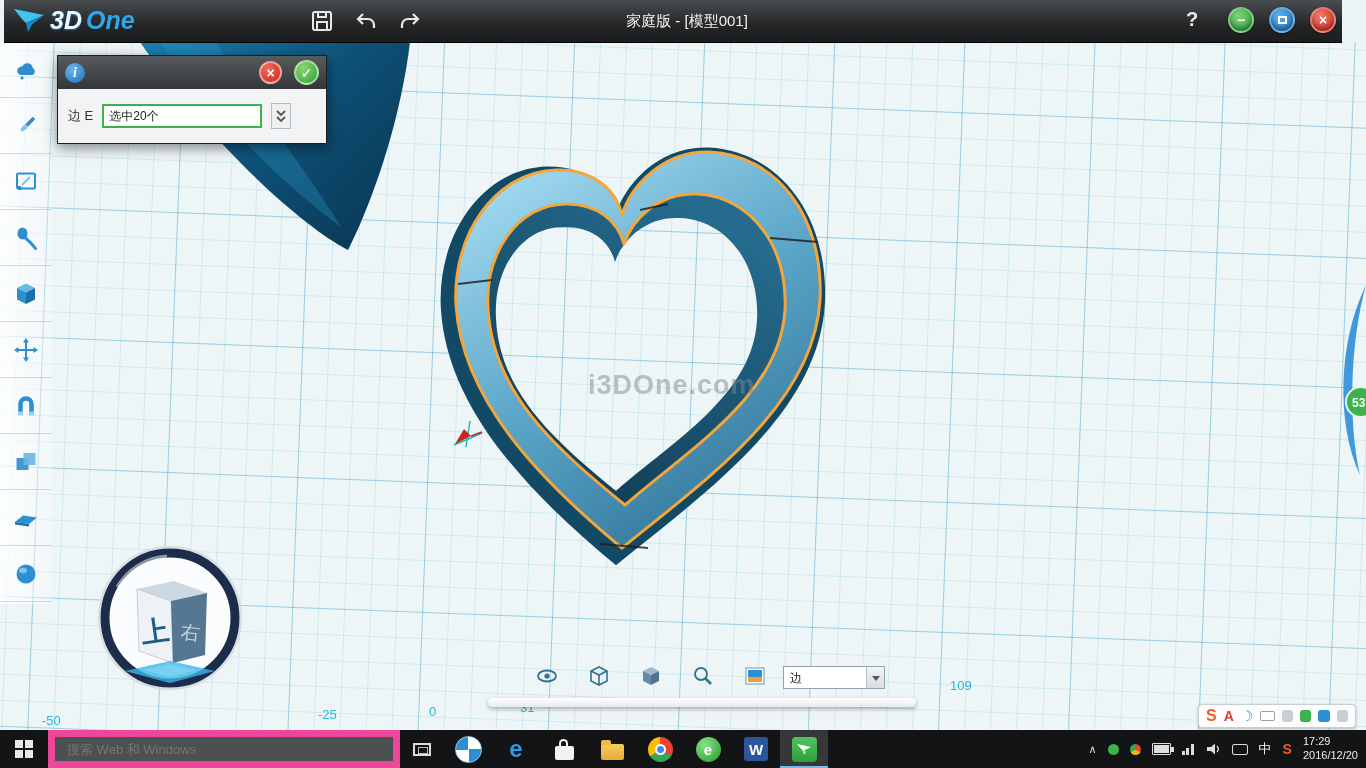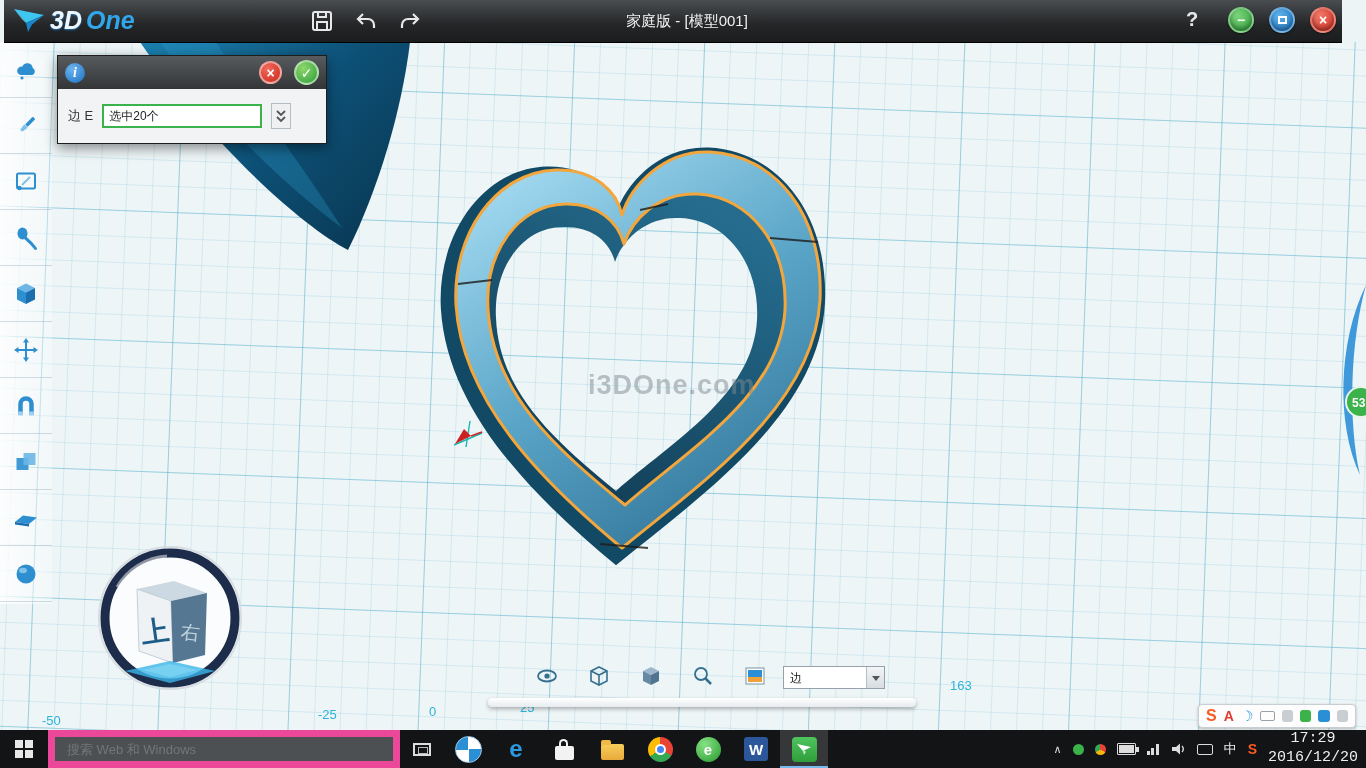--- a/index.html
+++ b/index.html
@@ -130,21 +130,21 @@
   .dot.green{background:#3cb24a;}
   .dot.multi{background:conic-gradient(#e94335 0 33%,#f7b50c 0 66%,#34a853 0 100%);}
   .battery{width:15px;height:8px;border:1.5px solid #ddd;border-radius:1px;position:relative;background:#ddd;
     background-clip:content-box;padding:1px;box-sizing:content-box;}
   .battery::after{content:"";position:absolute;right:-4px;top:2.5px;width:2.5px;height:5px;background:#ddd;}
   .bars{display:flex;align-items:flex-end;gap:1.5px;height:11px;}
   .bars span{width:3px;background:#ddd;display:block;}
   .kbpanel{width:16px;height:11px;border:1.5px solid #ddd;border-radius:2px;box-sizing:border-box;}
   .ime-zh{color:#f0f0f0;font-size:13px;cursor:pointer;}
   .tray-sg{color:#fa5a22;font-weight:900;font-size:14px;}
-  .clock{color:#eee;font-size:15px;line-height:1.25;text-align:center;cursor:default;font-family:Liberation Mono, monospace;}
+  .clock{color:#eee;font-size:11px;line-height:1.25;cursor:default;}
 </style>
 </head>
 <body>
 
 <div id="stage">
 
   <div id="viewport-clip">
     <div id="grid"></div>
 
     <svg id="scene" width="1366" height="688" viewBox="0 0 1366 688">
@@ -197,22 +197,22 @@
       <g>
         <circle cx="1361" cy="360" r="15" fill="#3cb24a" stroke="#e8f5e9" stroke-width="2"></circle>
         <text x="1352" y="365" font-size="12" font-weight="bold" fill="#ffffff">53</text>
       </g>
     </svg>
   </div>
 
   <div class="axis-label" style="left:42px;top:713px;">-50</div>
   <div class="axis-label" style="left:318px;top:707px;">-25</div>
   <div class="axis-label" style="left:429px;top:704px;">0</div>
-  <div class="axis-label" style="left:520px;top:700px;">25</div>
-  <div class="axis-label" style="left:950px;top:678px;">163</div>
+  <div class="axis-label" style="left:520px;top:700px;">31</div>
+  <div class="axis-label" style="left:950px;top:678px;">109</div>
 
   <div id="titlebar">
     <div id="logo">
       <svg width="34" height="30" viewBox="0 0 34 30">
         <path d="M2 4 L32 10 L14 18 Z" fill="#3fc6f0"></path>
         <path d="M14 18 L16 27 L20 19.5 L32 10 Z" fill="#1787c9"></path>
         <path d="M2 4 L14 18 L10 14 Z" fill="#9fe4fa"></path>
       </svg>
       <span class="t3d">3D</span>
         <span class="tone">One</span>

